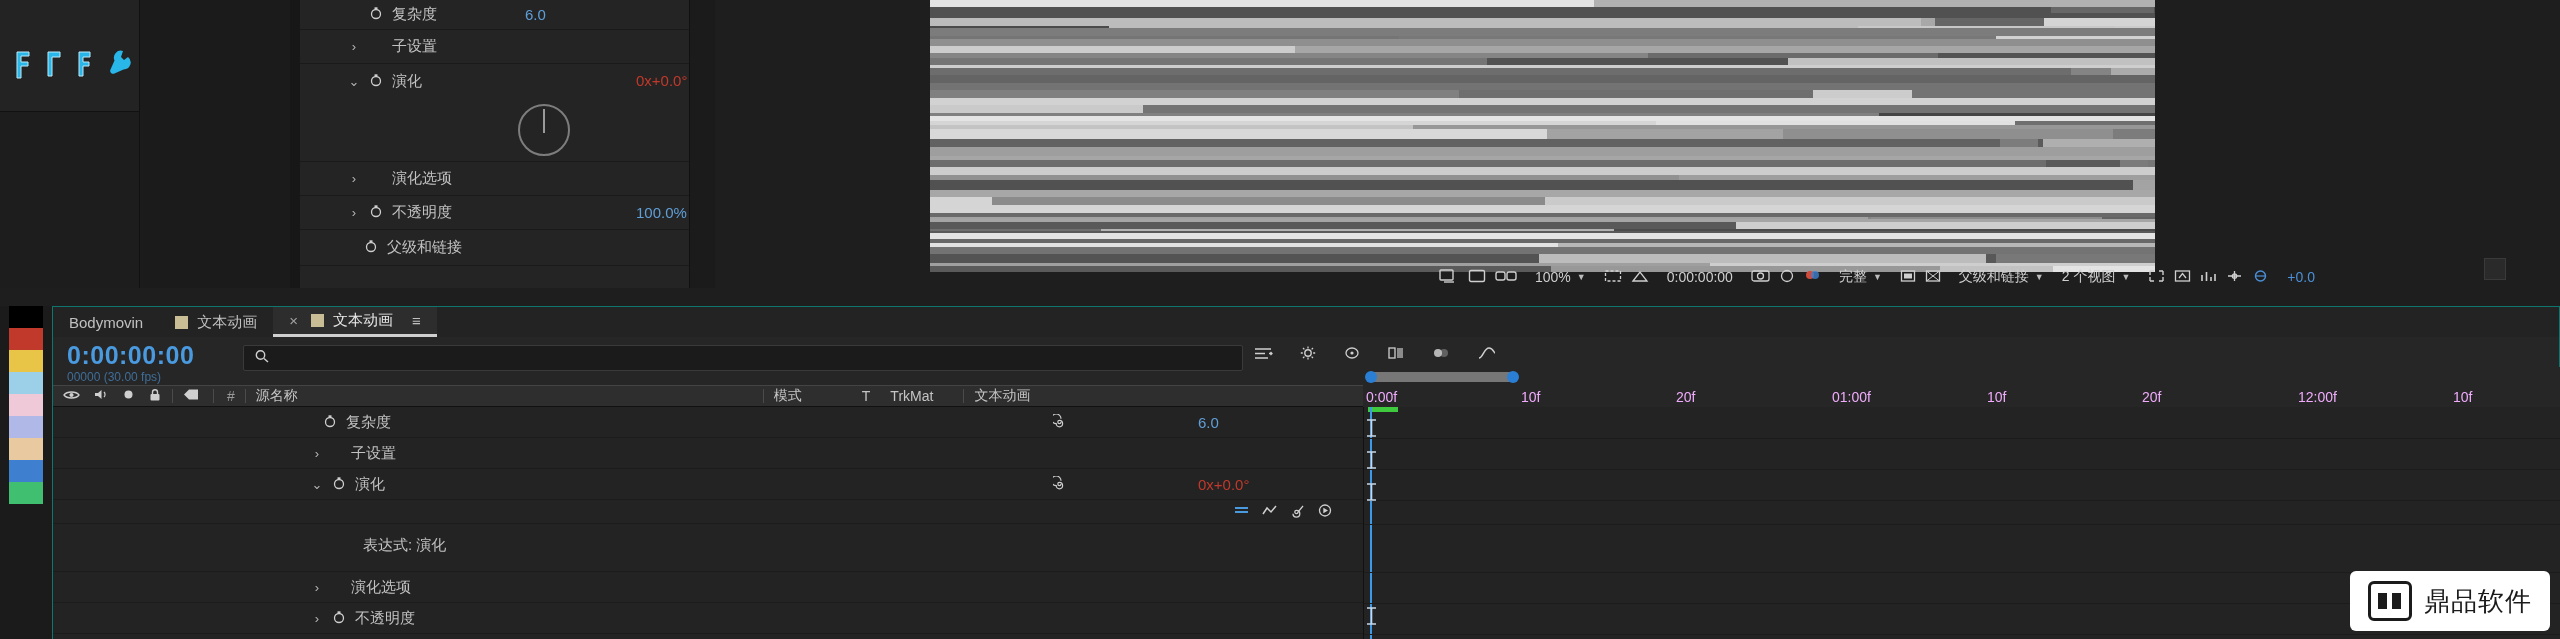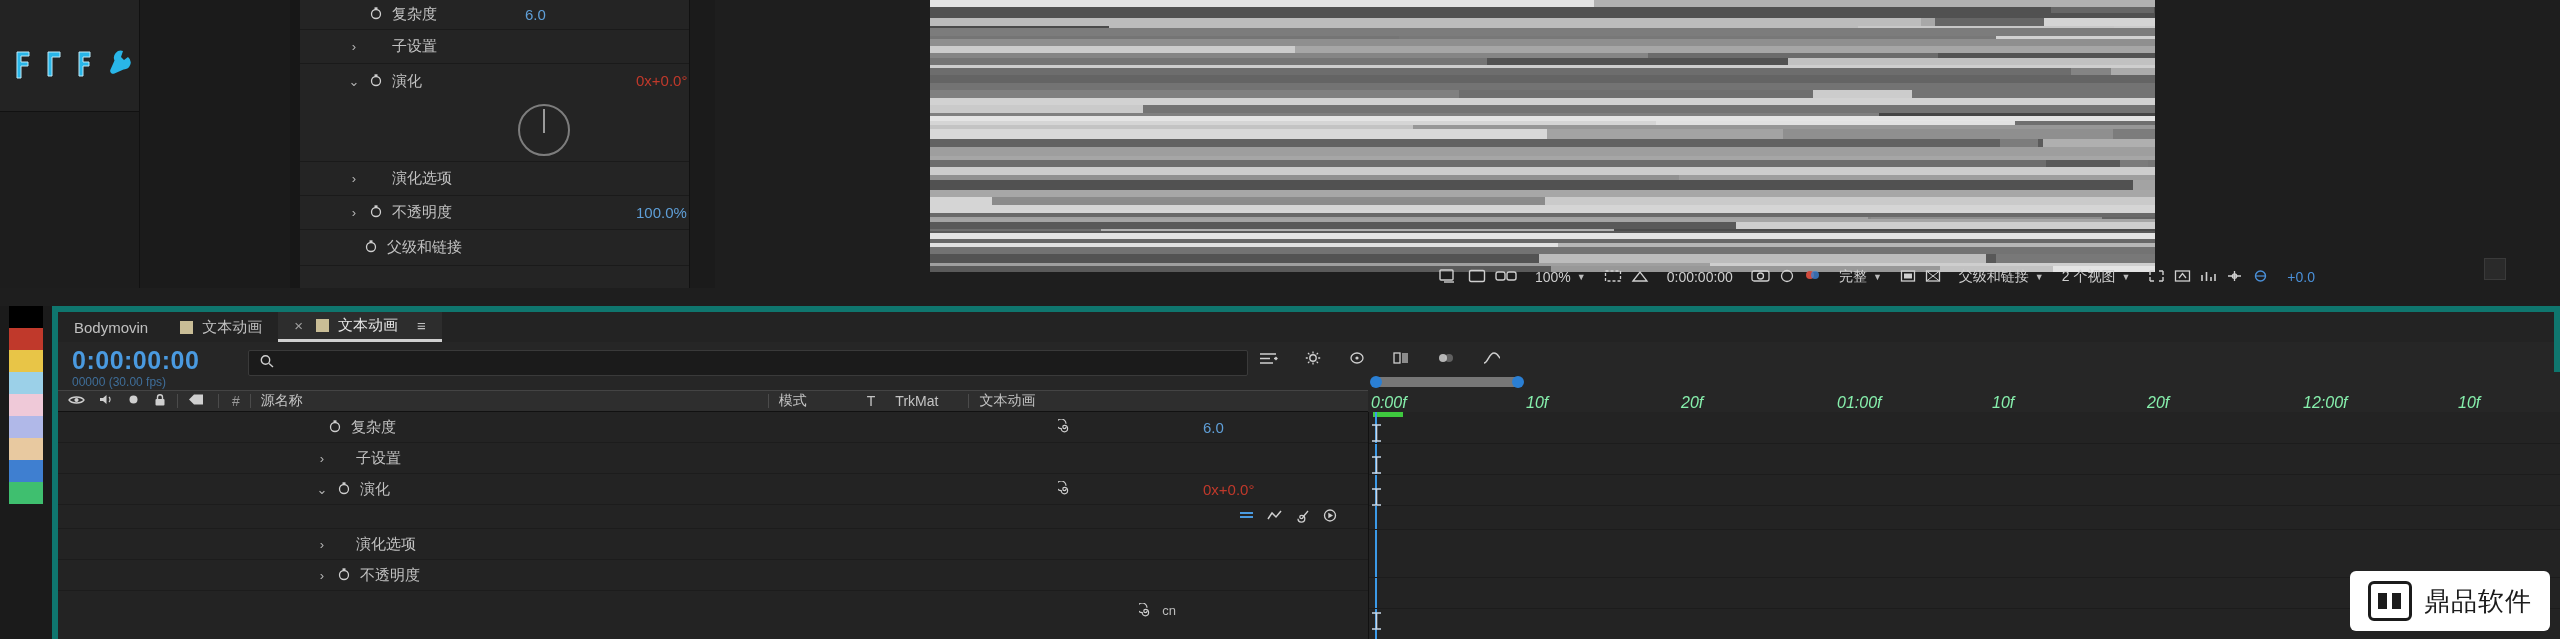--- a/index.html
+++ b/index.html
@@ -56,42 +56,42 @@
   
   .transport{ position:absolute; left:715px; top:266px; width:1845px; height:22px; display:flex; align-items:center; gap:0; font-size:14px; color:#cfcfcf;}
   .tseg{ display:flex; align-items:center; gap:9px; padding:0 9px; }
   .zoomsel{ display:flex; align-items:center; gap:6px;}
   .zoomsel .arrow, .selbox .arrow{ font-size:9px; color:#bbb;}
   .plus-blue{ color:#4a90d9;text-align:center; }
 
   .right-thumb{ position:absolute; left:2484px; top:258px; width:22px; height:22px; background:#2a2a2a; border:1px solid #3a3a3a;}
 
   
-  .tl{ position:absolute; left:52px; top:306px; width:2508px; height:333px; background:#262626; border:6px solid #0f766e;}
+  .tl{ position:absolute; left:52px; top:306px; width:2508px; height:333px; background:#262626; border:1px solid #0f766e;}
   .tl-tabs{ position:relative; height:30px; background:#232323; display:flex; align-items:center; }
   .tab{ display:flex; align-items:center; gap:9px; padding:0 16px; height:30px; font-size:15px; color:#c0c0c0; }
   .tab.sel{ background:#2d2d2d; color:#e8e8e8; border-bottom:3px solid #cfcfcf;}
   .tab .sw{ width:13px; height:13px; background:#c9bd96; display:inline-block;}
   .tab .x{ color:#a0a0a0; font-size:15px; margin-right:4px;}
   .tab .menu{ color:#c0c0c0; font-size:15px; margin-left:10px;}
 
   .tl-head{ position:relative; height:48px; background:#262626;}
   .tc{ position:absolute; left:14px; top:4px; font-size:25px; font-weight:bold; color:#4a9ae0; letter-spacing:.5px;}
   .tc-sub{ position:absolute; left:14px; top:33px; font-size:12px; color:#3f6e99;}
   .search{ position:absolute; left:190px; top:8px; width:1000px; height:26px; background:#1b1b1b; border:1px solid #3a3a3a; border-radius:2px; display:flex; align-items:center; padding-left:10px;}
   .search .mag{ color:#cfcfcf; font-size:15px;}
   .headicons{ position:absolute; left:1200px; top:8px; display:flex; gap:26px; align-items:center; color:#d0d0d0;}
   .headicons svg{ display:block; }
 
   
   .ruler{ position:absolute; left:1310px; top:30px; width:1198px; height:48px; background:#262626; }
   .wsbar{ position:absolute; left:4px; top:5px; height:10px; background:#777; border-radius:5px;}
   .wsbar .cap{ position:absolute; top:-1px; width:12px; height:12px; background:#2a7fd4; border-radius:50%;}
   .ticks{ position:absolute; left:0; top:22px; width:1198px; height:26px;}
-  .tick{ position:absolute; top:0; font-size:16px; color:#86efac;font-style:italic; }
+  .tick{ position:absolute; top:0; font-size:14px; color:#f0abfc; }
   .tickmark{ position:absolute; top:18px; width:1px; height:7px; background:#8a8a8a;}
 
   
   .colhead{ position:absolute; left:0; top:78px; width:1310px; height:22px; background:#2e2e2e; border-top:1px solid #444; border-bottom:1px solid #111;
     display:flex; align-items:center; font-size:14px; color:#c4c4c4;}
   .colhead .grp{ display:flex; align-items:center; gap:13px; padding:0 10px; height:22px;}
   .vline{ width:1px; height:14px; background:#4b4b4b;}
   .ch-label{ padding:0 10px; }
 
   
@@ -643,20 +643,24 @@
                 <path d="M9 9 a1.6 1.6 0 1 1 -1.6 -1.6 a3.4 3.4 0 1 1 -3.4 3.4" fill="none" stroke="#cfcfcf" stroke-width="1.3"></path>
                 <path d="M9 9 L14 3" stroke="#cfcfcf" stroke-width="1.3"></path>
               </svg></span>
           <span><svg width="16" height="15" viewBox="0 0 16 15">
                 <circle cx="8" cy="7.5" r="5.5" fill="none" stroke="#cfcfcf" stroke-width="1.3"></circle>
                 <path d="M6.3 4.8 L11 7.5 L6.3 10.2 Z" fill="#cfcfcf"></path>
               </svg></span>
         </span>
       </div>
 
+      <div class="row expr-row">
+        <span class="expr-label">表达式: 演化</span>
+        <span class="expr-text">time*3000</span>
+      </div>
 
       <div class="row">
         <span class="nm" style="left:258px;">
           <span class="chev">›</span>
           <span style="width:10px;display:inline-block"></span>
           <span>演化选项</span>
         </span>
       </div>
 
       <div class="row">

